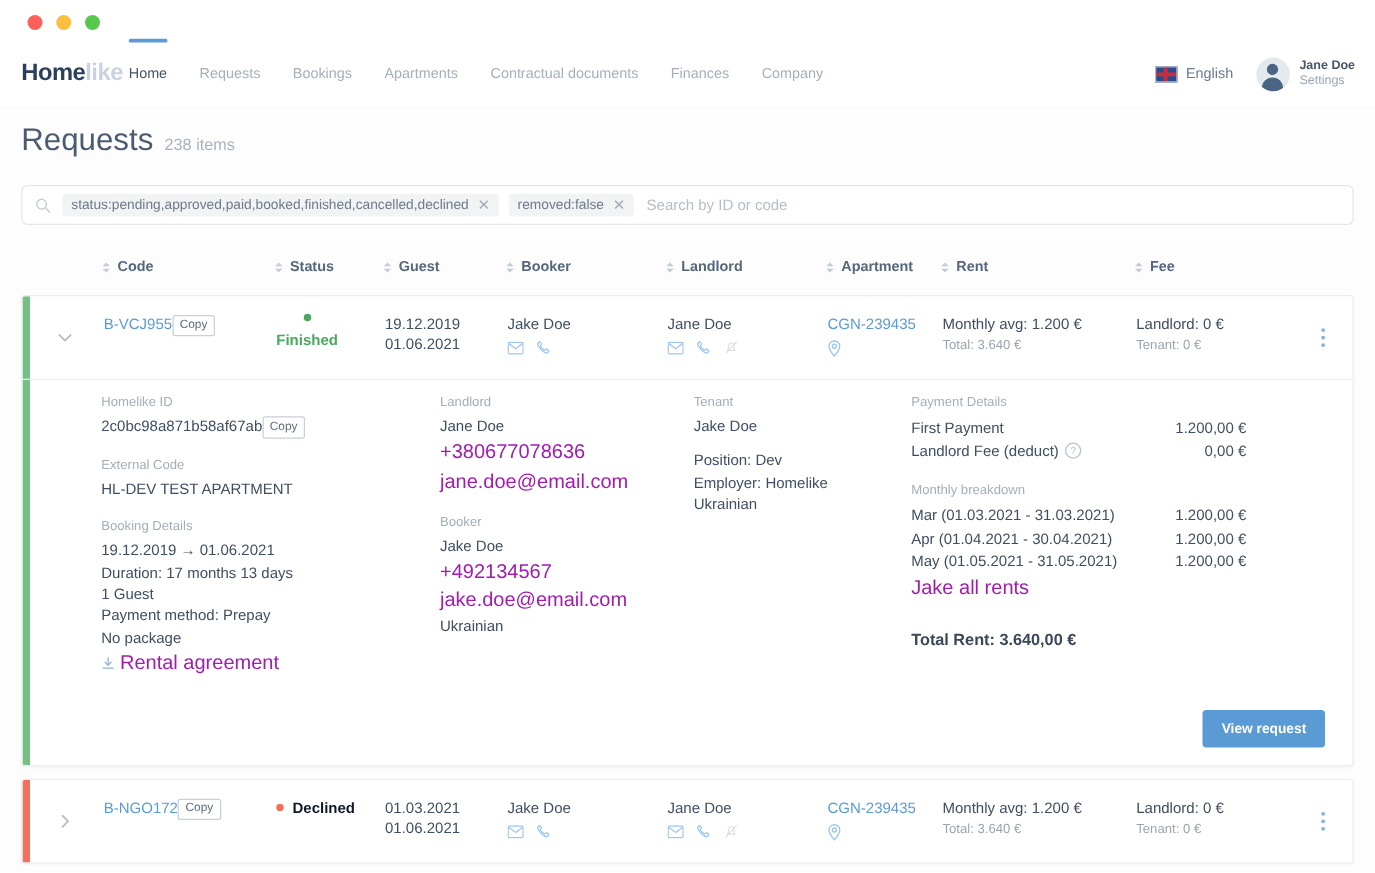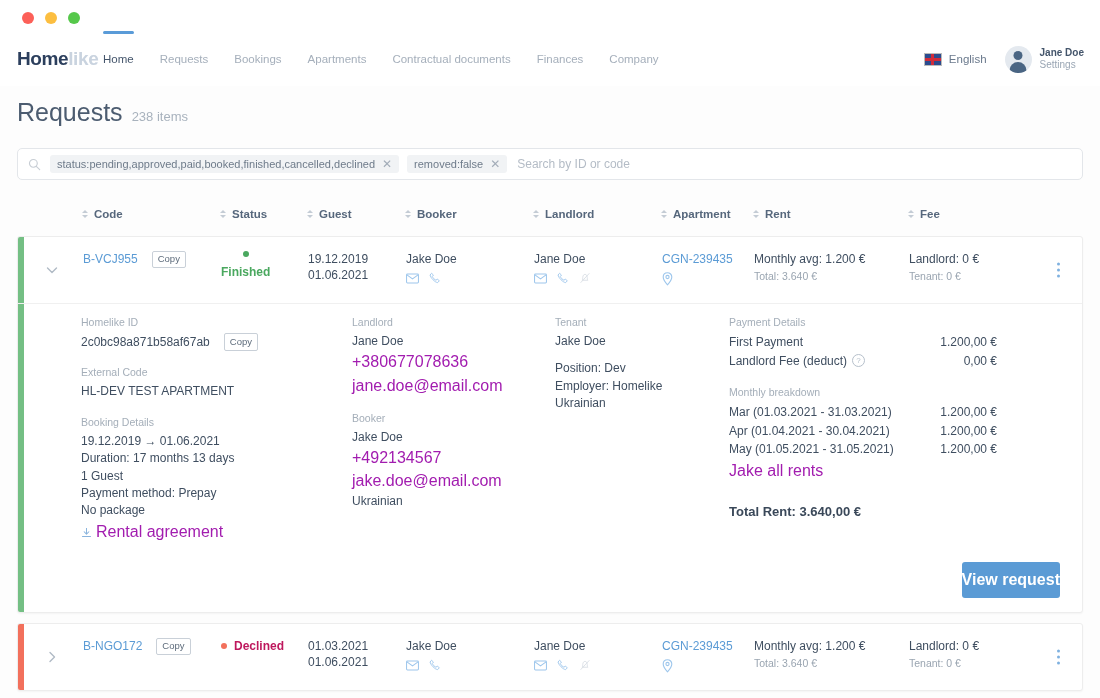--- a/index.html
+++ b/index.html
@@ -142,28 +142,28 @@
   .rowmain { position: relative; height: 66px; }
   .caret {
     position: absolute; left: 26px; top: 50%; transform: translateY(-50%);
     width: 16px; height: 16px; cursor: pointer;
   }
   .cell { position: absolute; top: 14px; font-size: 12px; color: #3f4e60; line-height: 1.35; }
   .cell .sub { font-size: 10.5px; color: #9aa5b1; margin-top: 2px; }
   .code { color: #5b9bd5; font-size: 12px; }
   .copybtn {
     display: inline-block; border: 1px solid #c9d0d8; border-radius: 2px;
-    font-size: 9.5px; color: #5d6b7b; padding: 1px 5px; margin-left: 14px;
+    font-size: 9.5px; color: #5d6b7b; padding: 1px 5px; margin-left: 0;
     background: #fff; cursor: pointer; vertical-align: 1px;
   }
   .statustxt { font-size: 12px; font-weight: bold; display: flex; align-items: center; gap: 7px; }
   .dot { width: 6px; height: 6px; border-radius: 50%; display: inline-block; }
   .st-finished { color: #4aa85f; flex-direction: column; }
   .st-finished .dot { background: #4aa85f; }
-  .st-declined { color: #be185d; }
+  .st-declined { color: #0f172a; }
   .st-declined .dot { background: #f2705c; }
   .icons { display: flex; gap: 10px; margin-top: 5px; align-items: center; }
   .icons svg { display: block; }
   .kebab {
     position: absolute; right: 22px; top: 50%; transform: translateY(-50%);
     display: flex; flex-direction: column; gap: 3px; cursor: pointer;
   }
   .kebab i { width: 3px; height: 3px; border-radius: 50%; background: #7fb1e0; display: block; }
 
   
@@ -180,22 +180,22 @@
   .paylabel { display: flex; align-items: center; gap: 5px; }
   .qmark {
     width: 11px; height: 11px; border-radius: 50%; border: 1px solid #b6c0cb;
     color: #b6c0cb; font-size: 8px; display: inline-flex; align-items: center;
     justify-content: center; line-height: 1;
   }
   .totalrent { font-size: 13px; font-weight: bold; color: #3a4859; margin-top: 22px; }
 
   .viewbtn {
     position: absolute; right: 22px; bottom: 14px;
-    background: #5b9bd5; color: #fff; font-size: 16px; font-weight: bold;
-    border: none; border-radius: 3px; padding: 9px 0; cursor: pointer;
+    background: #5b9bd5; color: #fff; font-size: 11px; font-weight: bold;
+    border: none; border-radius: 3px; padding: 9px 15px; cursor: pointer;
     font-family: "Liberation Sans", sans-serif;
   }
   .dl-icon { display: inline-block; vertical-align: -1px; margin-right: 4px; }
 </style>
 </head>
 <body>
 
 <div id="app">
 
   <div class="chrome">

